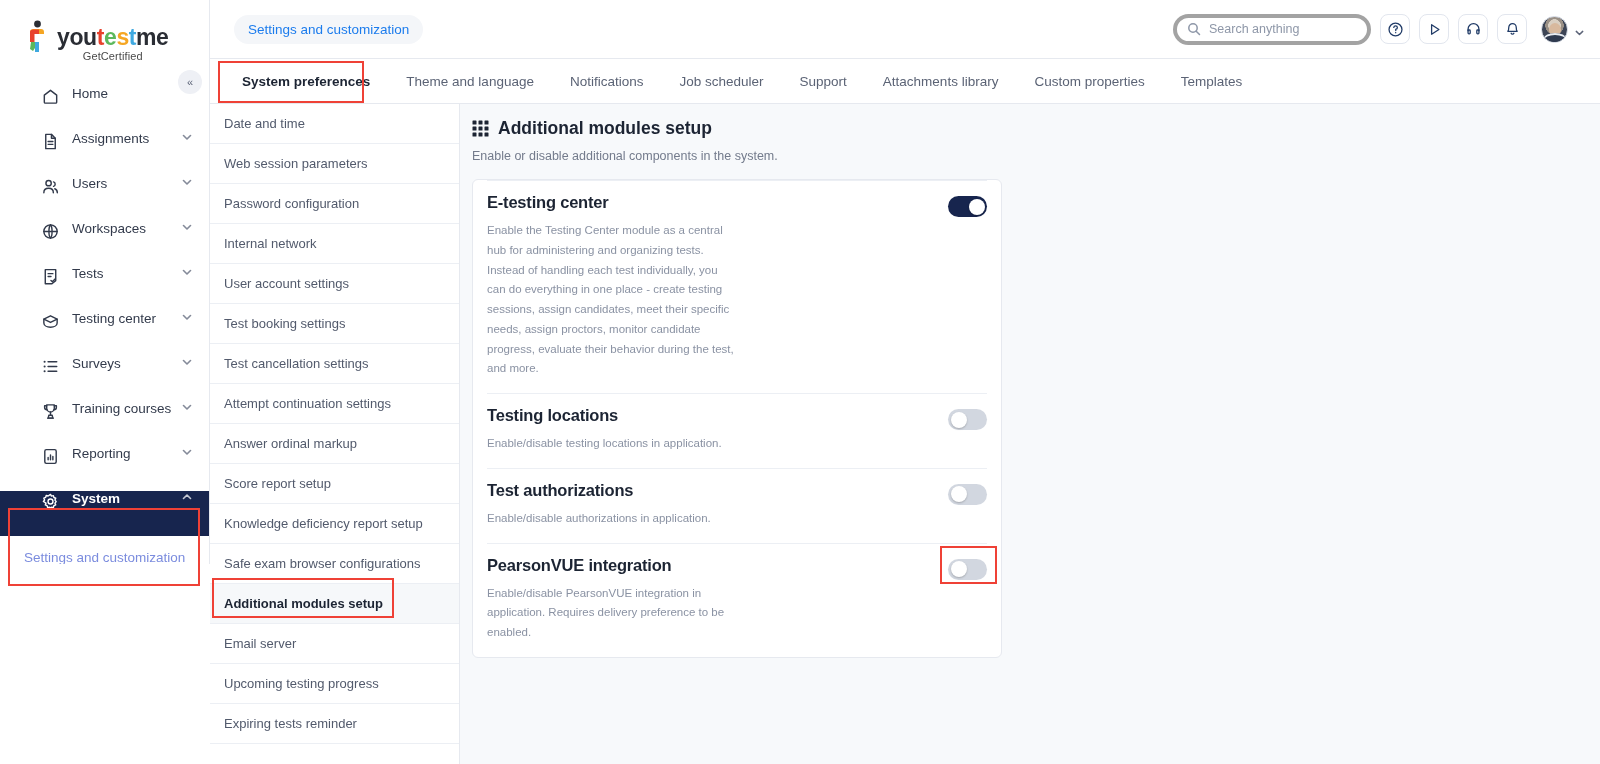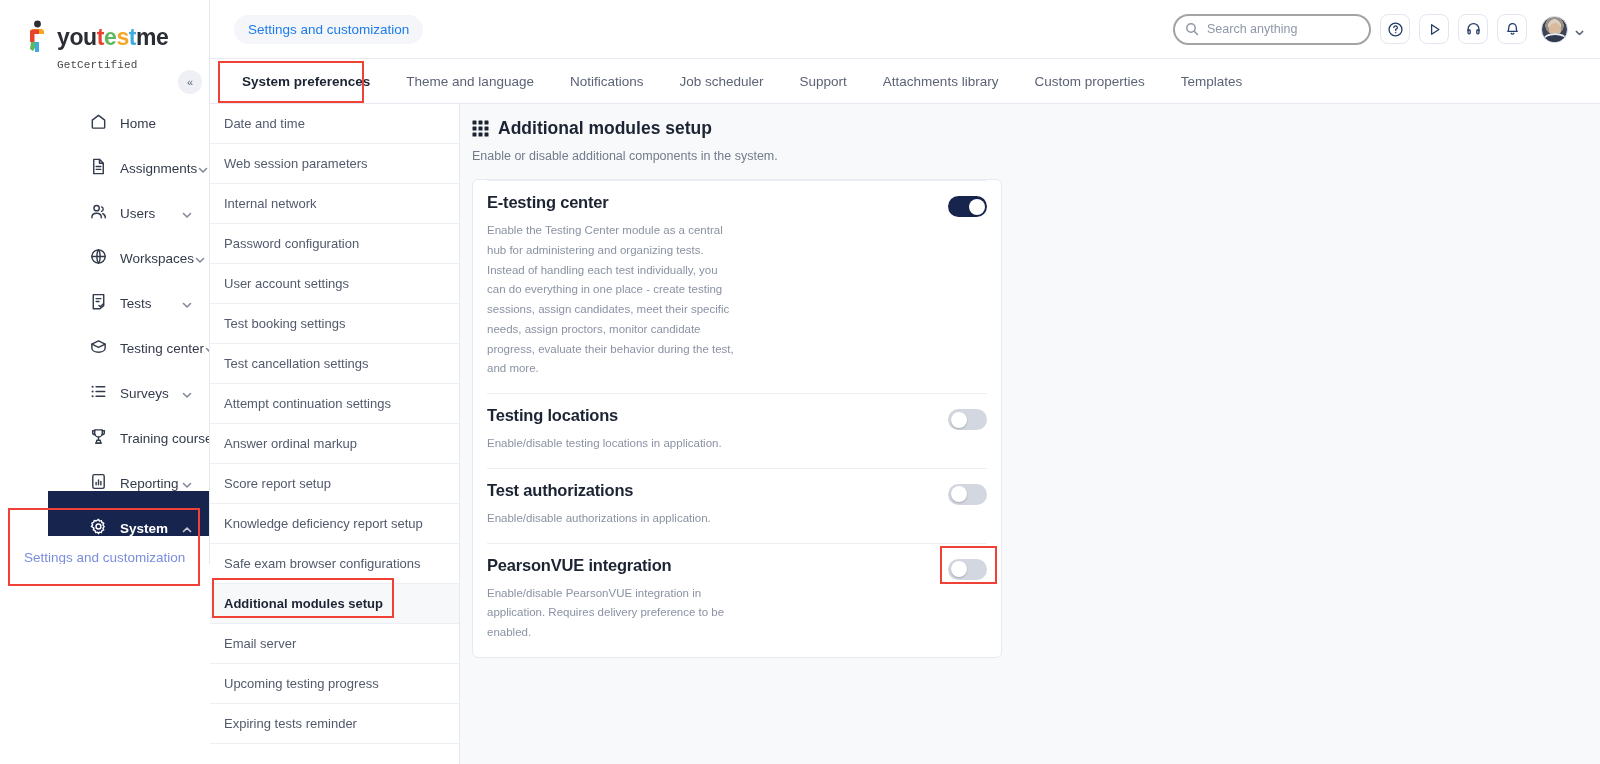--- a/index.html
+++ b/index.html
@@ -23,37 +23,36 @@
   .logo-wrap { padding: 20px 0 0 24px; height: 62px; }
   .logo { display: flex; align-items: flex-start; }
   .logo-mark { width: 26px; height: 34px; position: relative; margin-right: 7px; flex: 0 0 26px; }
   .logo-text-block { padding-top: 6px; }
   .logo-word { font-size: 23px; font-weight: bold; letter-spacing: -0.4px; line-height: 1; }
   .lg-dark { color: #2a2d34; }
   .lg-red  { color: #e8412c; }
   .lg-green{ color: #5cb85c; }
   .lg-orange{ color: #f5a623; }
   .lg-blue { color: #3fa9e0; }
-  .logo-sub { font-size: 11px; color: #4a4a4a; text-align: left; margin-top: 10px; letter-spacing: 0.1px; font-family: Liberation Mono, monospace; }
+  .logo-sub { font-size: 11px; color: #4a4a4a; text-align: center; margin-top: 1px; letter-spacing: 0.1px; }
 
   .collapse-btn {
     position: absolute; left: 178px; top: 70px;
     width: 24px; height: 24px; border-radius: 50%;
     background: #eef0f5; color: #5c6478;
     display: flex; align-items: center; justify-content: center;
     font-size: 11px; cursor: pointer; border: none;
   }
 
   .nav { margin-top: 24px; }
   .nav-item {
-    display: flex; align-items: flex-end;
+    display: flex; align-items: flex-start;
     height: 45px; padding: 0 16px 0 40px;
     font-size: 13.5px; color: #323a4b; cursor: pointer;
     position: relative;
-    margin-left: 48px;
   }
   .nav-item .ni-icon { width: 20px; height: 20px; flex: 0 0 20px; margin-right: 12px; display: flex; align-items: center; justify-content: center; }
   .nav-item .ni-label { flex: 1 1 auto; white-space: nowrap; }
   .nav-item .ni-chev { width: 12px; height: 12px; flex: 0 0 12px; opacity: .75; }
   .nav-item.active {
     background: #17254e; color: #ffffff; font-weight: bold;
   }
   .nav-sub {
     height: 34px; display: flex; align-items: center;
     padding-left: 24px; font-size: 13.5px; color: #323a4b; cursor: pointer;
@@ -73,21 +72,21 @@
     padding: 0 16px 0 24px;
     background: #ffffff; border-bottom: 1px solid #e6e9ef;
   }
   .breadcrumb {
     background: #f4f6f9; color: #1c7ced;
     font-size: 13.5px; border-radius: 16px;
     padding: 7px 14px; cursor: pointer;
   }
   .topbar-spacer { flex: 1 1 auto; }
   .search-box {
-    width: 198px; height: 31px; border: 2px solid #a3a3a3; border-radius: 16px;
+    width: 198px; height: 31px; border: 4px solid #a3a3a3; border-radius: 16px;
     display: flex; align-items: center; padding: 0 10px; background: #fff;
   }
   .search-box .si { width: 14px; height: 14px; margin-right: 8px; flex: 0 0 14px; color: #8e97a8; }
   .search-box input {
     border: none; outline: none; font-size: 12.5px; color: #6d7588;
     font-family: "Liberation Sans", sans-serif; width: 100%; background: transparent;
   }
   .search-box input::placeholder { color: #8e97a8; }
   .icon-btn {
     width: 30px; height: 30px; border: 1px solid #e2e6ee; border-radius: 8px;
@@ -431,22 +430,22 @@
       <div class="tab">Attachments library</div>
       <div class="tab">Custom properties</div>
       <div class="tab">Templates</div>
     </div>
 
     <div class="body-split">
 
       <div class="settings-list">
         <div class="sl-item">Date and time</div>
         <div class="sl-item">Web session parameters</div>
+        <div class="sl-item">Password configuration</div>
         <div class="sl-item">Internal network</div>
-        <div class="sl-item">Password configuration</div>
         <div class="sl-item">User account settings</div>
         <div class="sl-item">Test booking settings</div>
         <div class="sl-item">Test cancellation settings</div>
         <div class="sl-item">Attempt continuation settings</div>
         <div class="sl-item">Answer ordinal markup</div>
         <div class="sl-item">Score report setup</div>
         <div class="sl-item">Knowledge deficiency report setup</div>
         <div class="sl-item">Safe exam browser configurations</div>
         <div class="sl-item active">Additional modules setup</div>
         <div class="sl-item">Email server</div>

